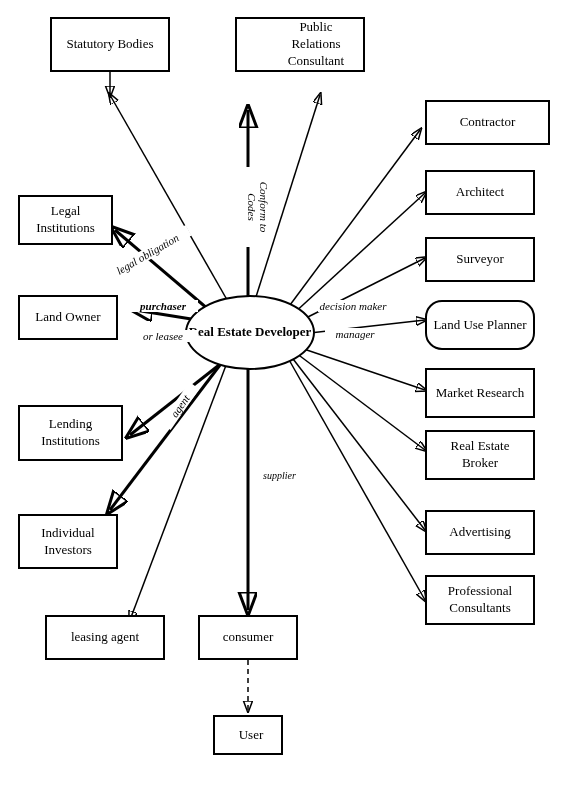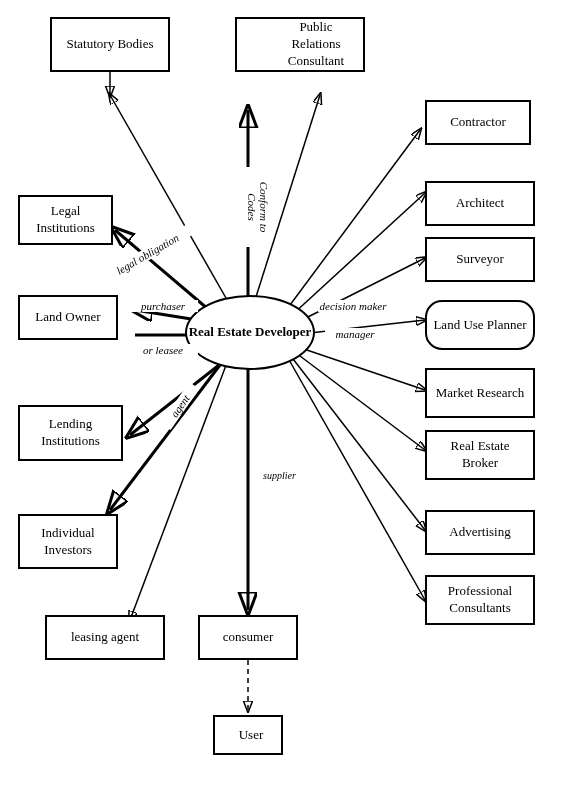--- a/index.html
+++ b/index.html
@@ -171,25 +171,25 @@
 
   <div class="box" style="left:213px; top:715px; width:70px; height:40px;padding-left:12px;">
     <span>User</span>
   </div>
 
   <div class="ellipse" style="left:185px; top:295px; width:130px; height:75px;">
     <span>Real Estate
 Developer</span>
   </div>
 
-  <div class="box" style="left:425px; top:100px; width:106px; height:45px;align-items:center;">
+  <div class="box" style="left:425px; top:100px; width:125px; height:45px;align-items:center;">
     <span>Contractor</span>
   </div>
 
-  <div class="box" style="left:425px; top:170px; width:110px; height:45px;margin-top:11px;">
+  <div class="box" style="left:425px; top:170px; width:110px; height:45px;">
     <span>Architect</span>
   </div>
 
   <div class="box" style="left:425px; top:237px; width:110px; height:45px;">
     <span>Surveyor</span>
   </div>
 
   <div class="box" style="left:425px; top:300px; width:110px; height:50px;border-radius:17px;">
     <span>Land Use
 Planner</span>
@@ -215,25 +215,25 @@
   </div>
 
   <div class="label" style="left:100px; top:248px; width:95px; transform: rotate(-30deg); font-size:11px;">
     <span>legal obligation</span>
   </div>
 
   <div class="label" style="left:258px; top:155px; width:80px; font-size:11px; transform: rotate(90deg); transform-origin: left center;">
     <span>Conform to Codes</span>
   </div>
 
-  <div class="label" style="left:128px; top:300px; width:70px; font-size:11px;">
+  <div class="label" style="left:128px; top:300px; width:70px; font-size:11px;font-weight:bold;">
     <span>purchaser</span>
   </div>
 
-  <div class="label" style="left:128px; top:330px; width:70px; font-size:11px;margin-top:14px;">
+  <div class="label" style="left:128px; top:330px; width:70px; font-size:11px;">
     <span>or leasee</span>
   </div>
 
   <div class="label" style="left:318px; top:300px; width:70px; font-size:11px;">
     <span>decision
 maker</span>
   </div>
 
   <div class="label" style="left:325px; top:328px; width:60px; font-size:11px;">
     <span>manager</span>

